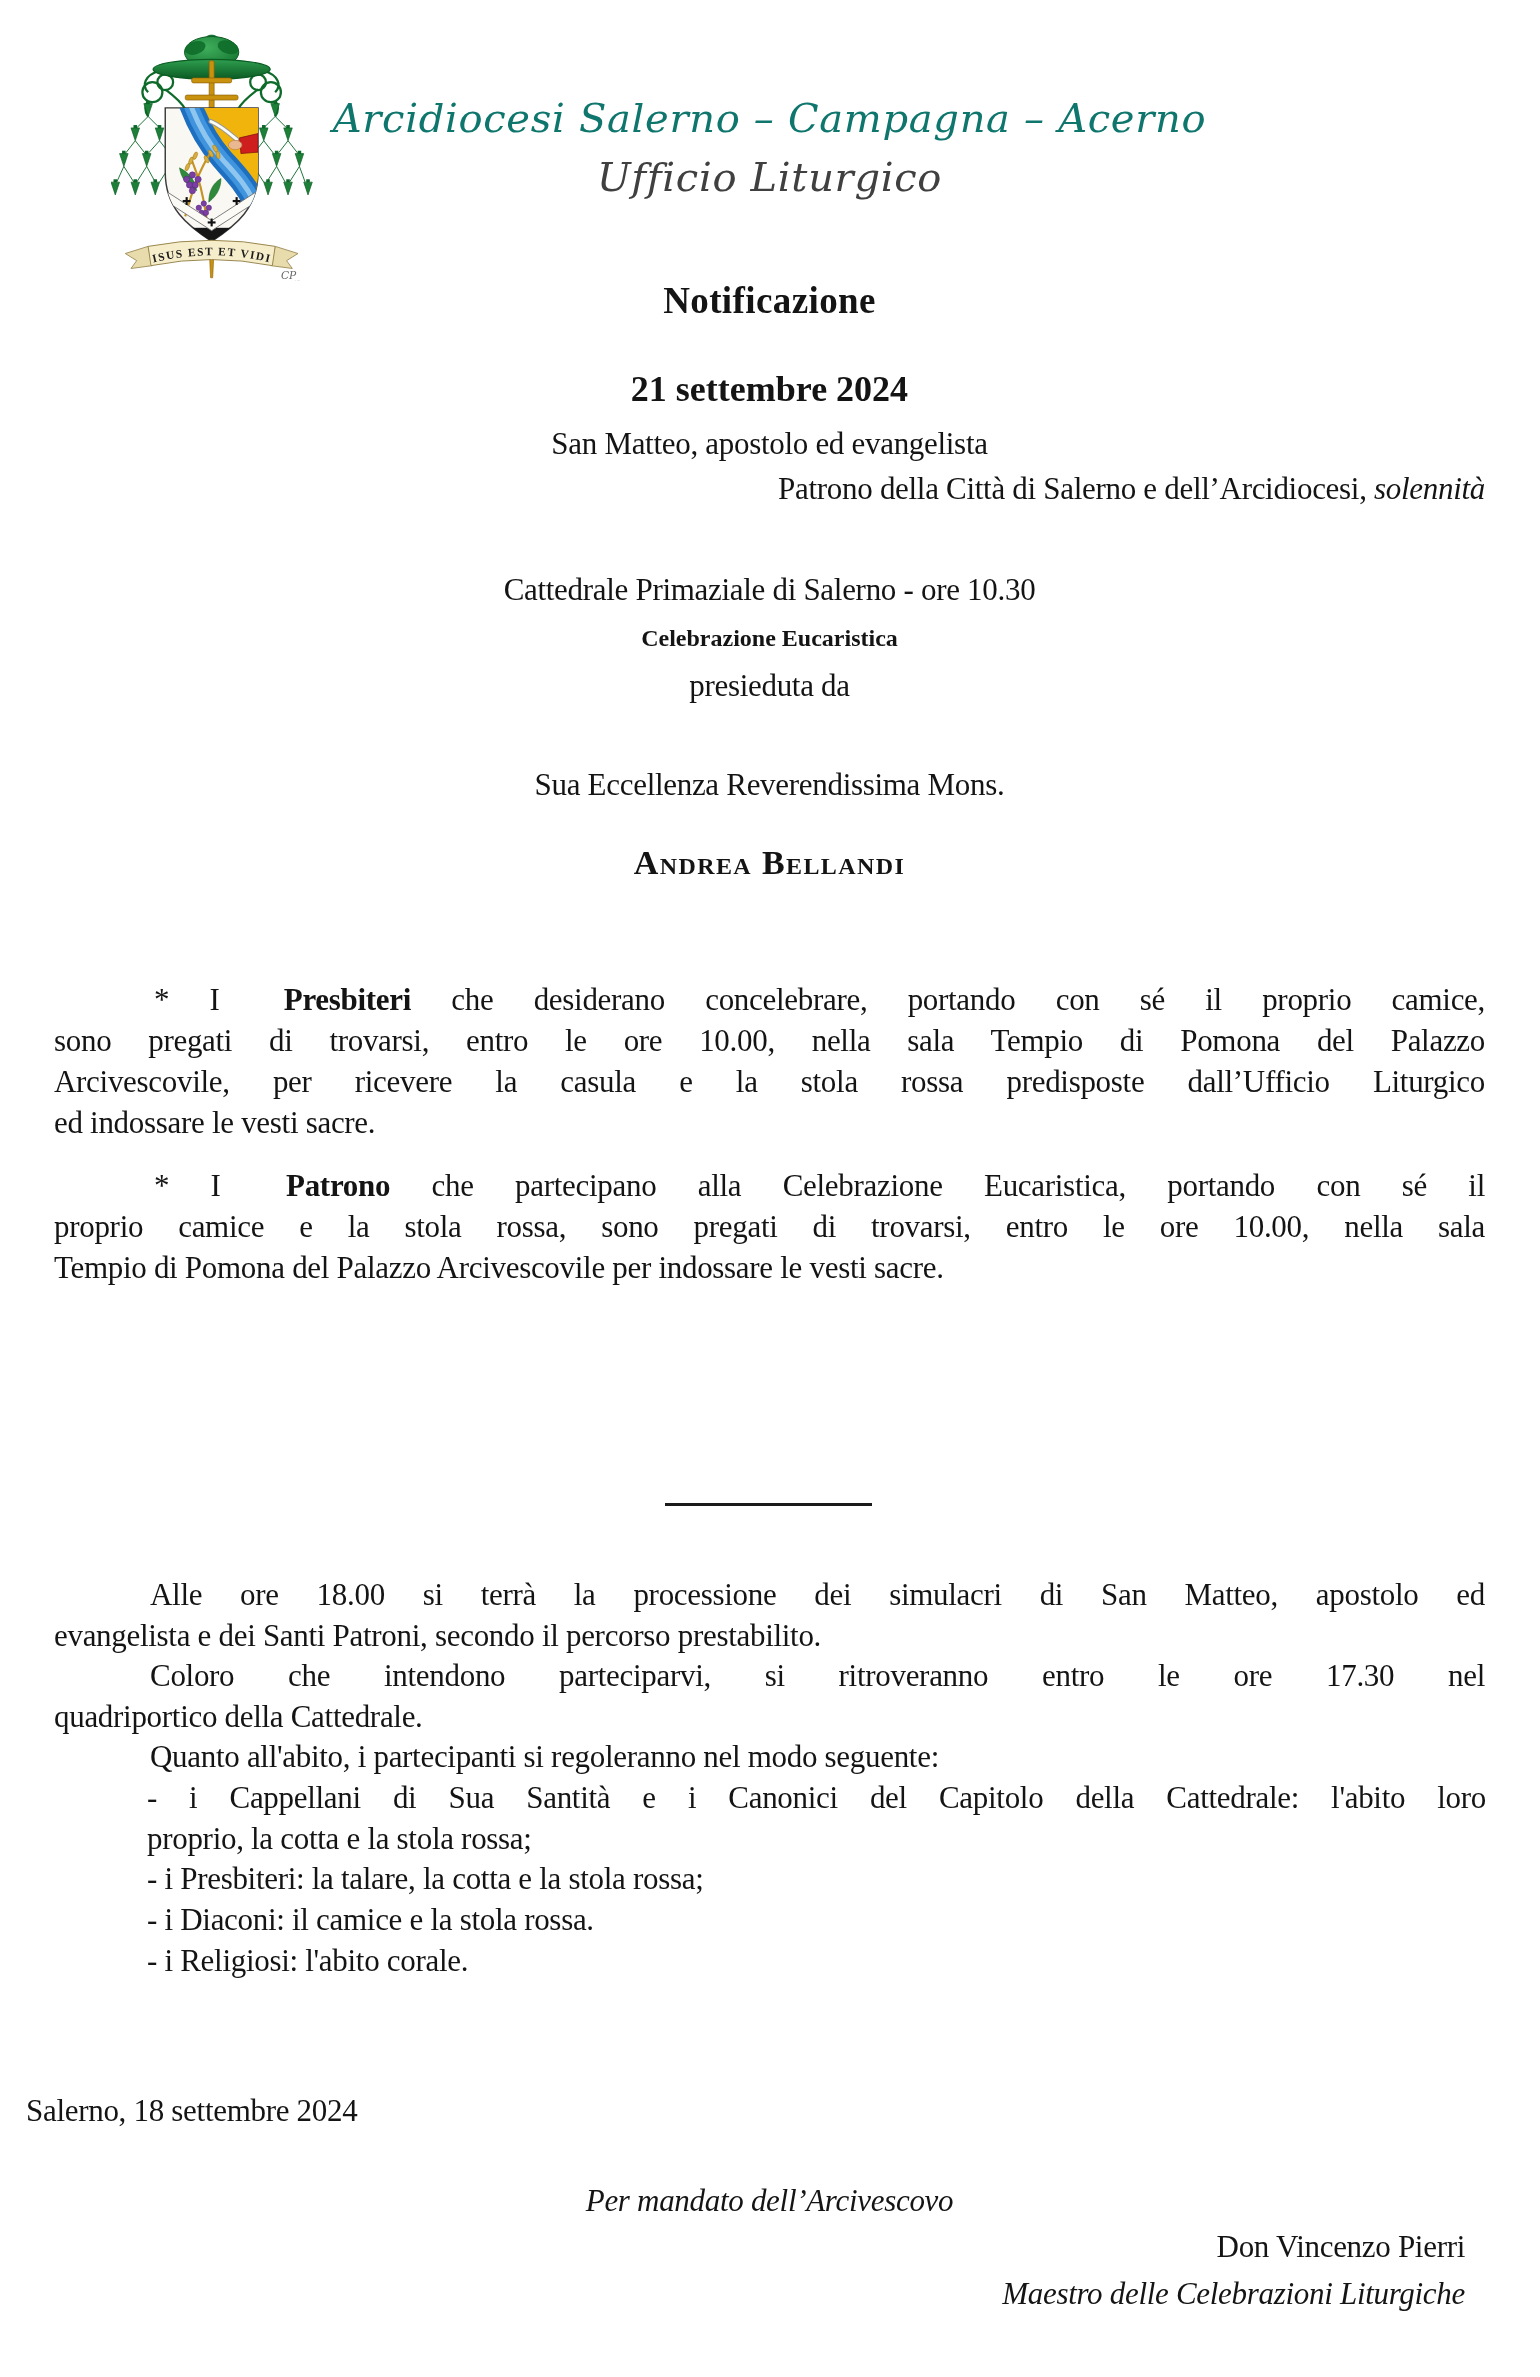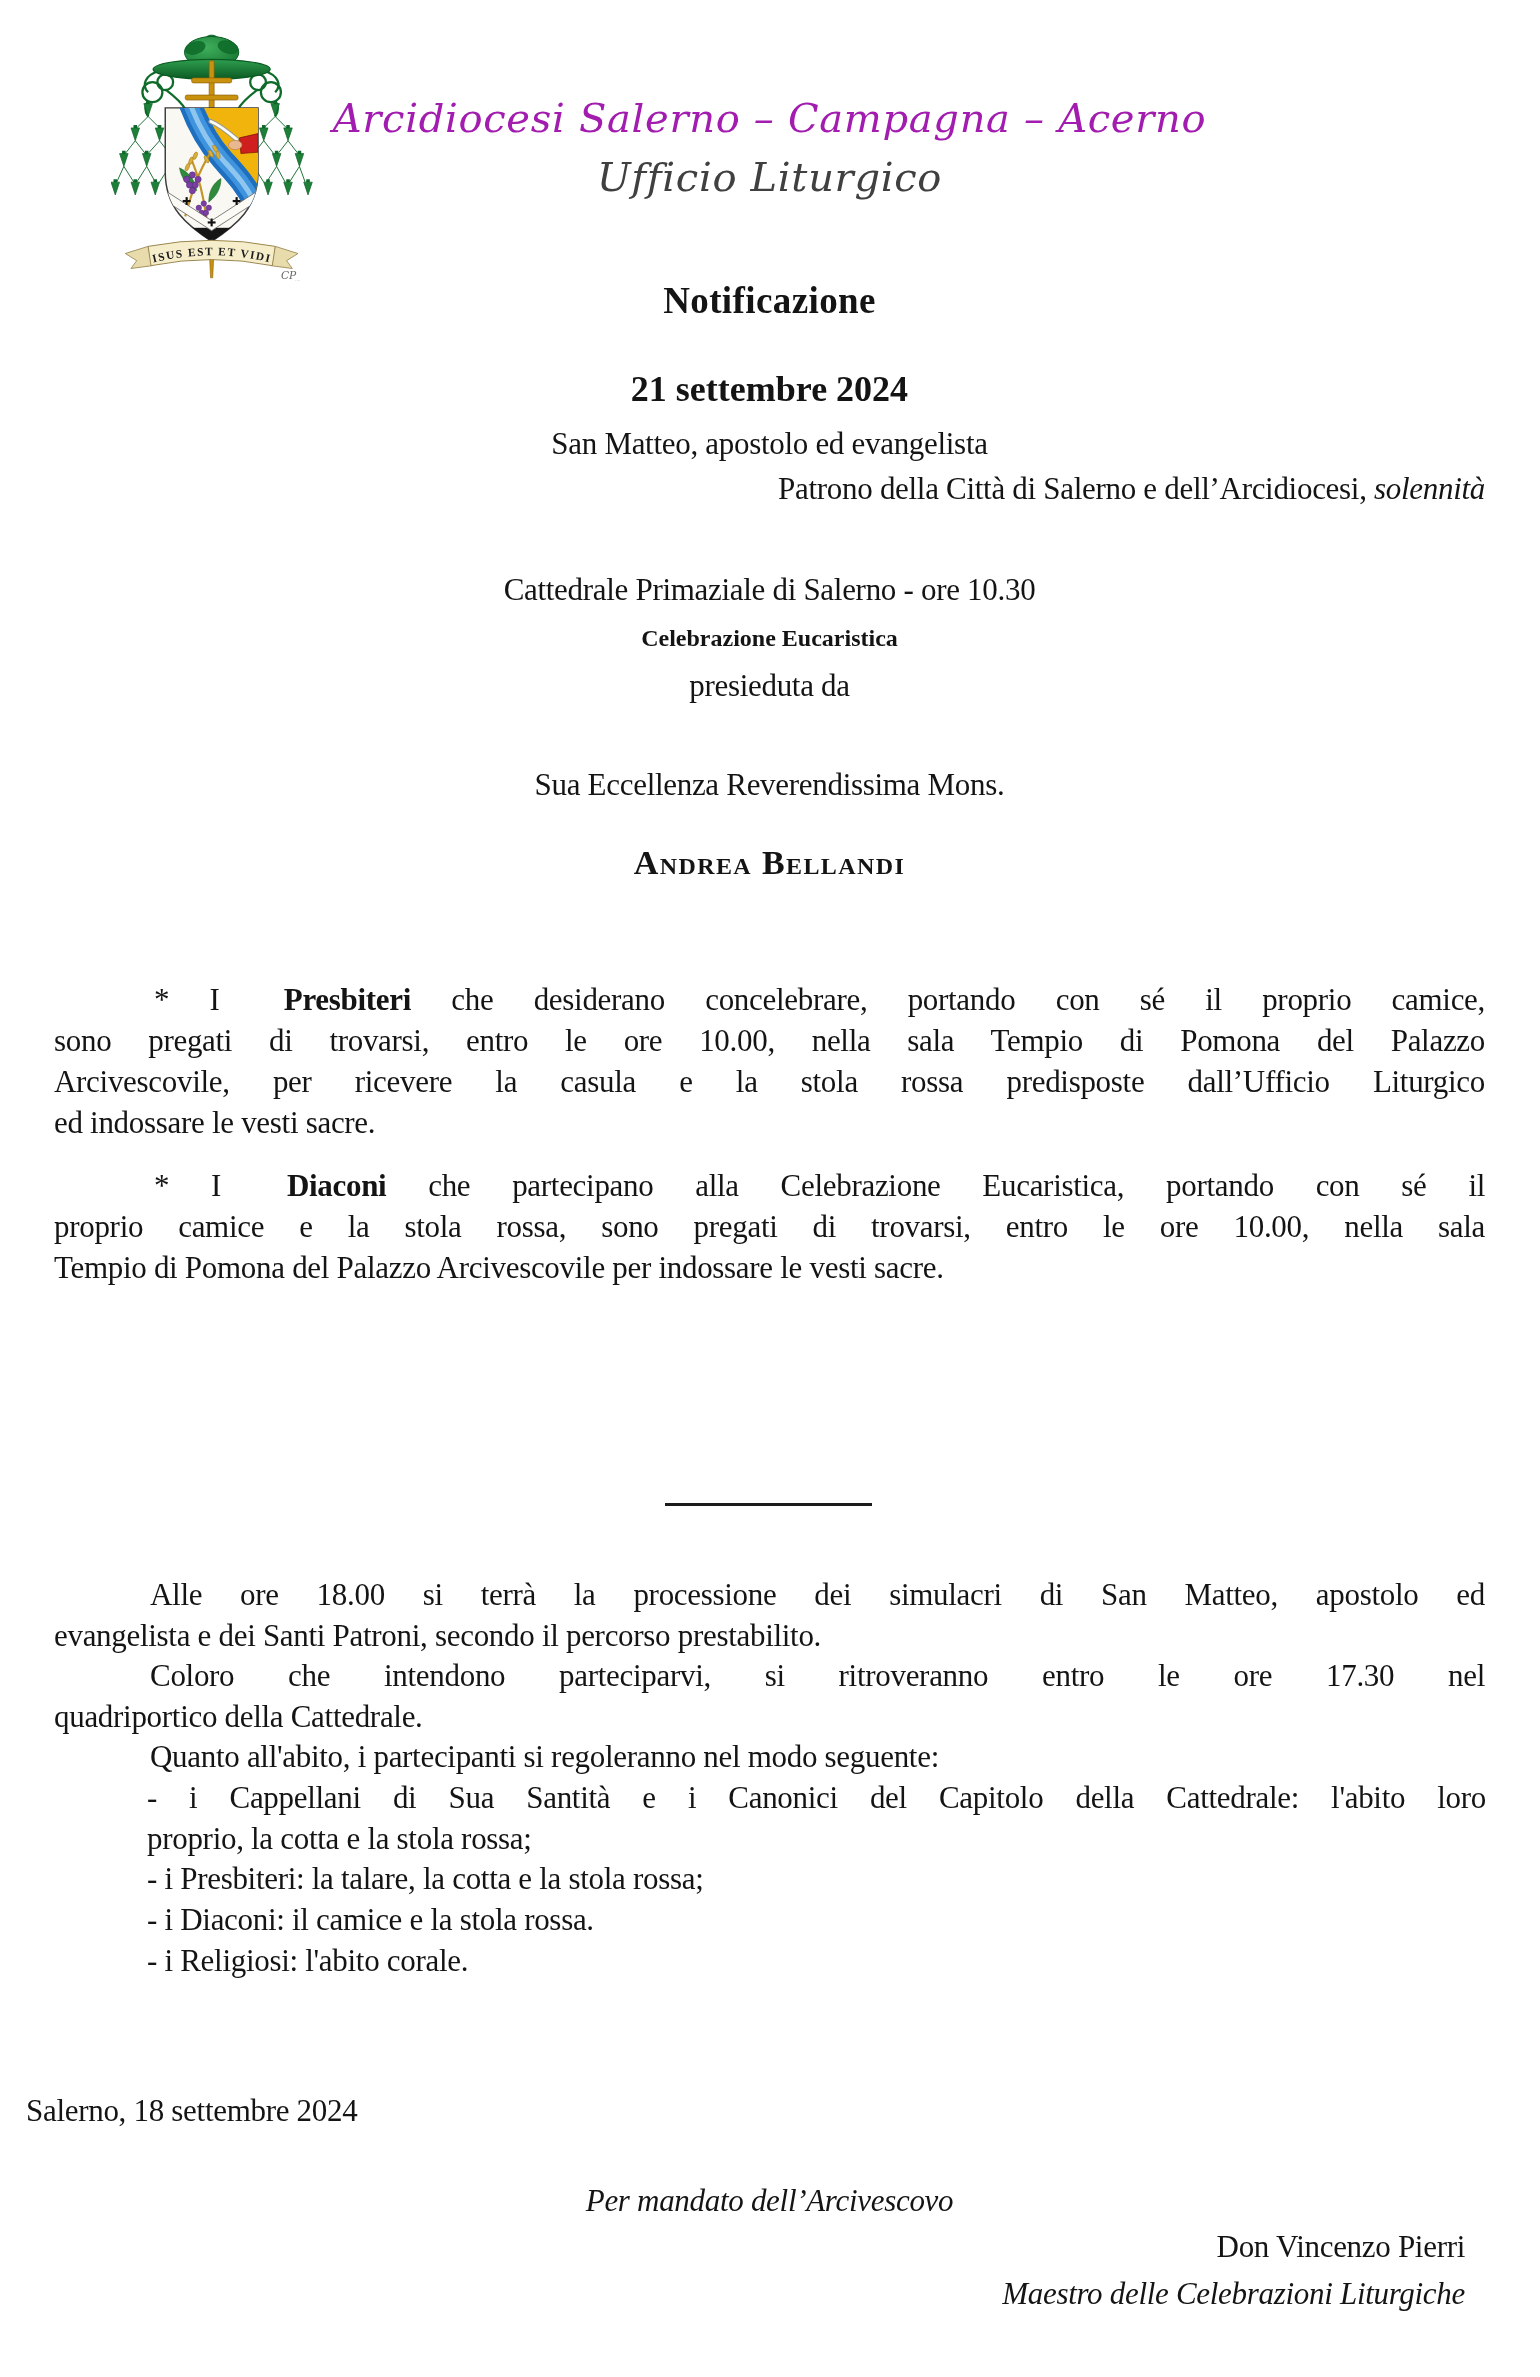--- a/index.html
+++ b/index.html
@@ -192,21 +192,21 @@
       <path id="mottoPath" d="M62,322 Q141,303 220,322" fill="none"></path>
       <text font-family="Liberation Serif, DejaVu Serif, serif" font-size="16" font-weight="bold" letter-spacing="2" fill="#1c1c1c">
         <textPath href="#mottoPath" startOffset="50%" text-anchor="middle">VISUS EST ET VIDIT</textPath>
       </text>
     </g>
 
     <text x="238" y="346" font-family="DejaVu Serif, serif" font-style="italic" font-size="15" fill="#6a6a6a">CP</text>
     <text x="258" y="349" font-size="5" fill="#9a9a9a">. ...</text>
   </svg>
 
-  <div class="abs cblock red-script" style="top:91px;color:#a21caf;">Arcidiocesi Salerno – Campagna – Acerno</div>
+  <div class="abs cblock red-script" style="top:91px;color:#0f766e;">Arcidiocesi Salerno – Campagna – Acerno</div>
   <div class="abs cblock red-script" style="top:150px;color:#404040;">Ufficio Liturgico</div>
 
   <div class="abs cblock title-line" style="top:276px;">Notificazione</div>
 
   <div class="abs cblock date-line" style="top:366px;">21 settembre 2024</div>
   <div class="abs cblock sz-body" style="top:423px;">San Matteo, apostolo ed evangelista</div>
   <div class="abs cblock sz-body" style="top:468px;text-align:right;">Patrono della Città di Salerno e dell’Arcidiocesi, <i>solennità</i></div>
 
   <div class="abs cblock sz-body" style="top:569px;">Cattedrale Primaziale di Salerno - ore 10.30</div>
   <div class="abs cblock celeb-line" style="top:616px;">Celebrazione Eucaristica</div>
@@ -216,21 +216,21 @@
   <div class="abs cblock name-line" style="top:809px;margin-top:32px;">Andrea Bellandi</div>
 
   <div class="abs jpara ind140" style="top:979px;">
       <div class="ln">* I <b>Presbiteri</b> che desiderano concelebrare, portando con sé il proprio camice,</div>
       <div class="ln">sono pregati di trovarsi, entro le ore 10.00, nella sala Tempio di Pomona del Palazzo</div>
       <div class="ln">Arcivescovile, per ricevere la casula e la stola rossa predisposte dall’Ufficio Liturgico</div>
       <div class="ln">ed indossare le vesti sacre.</div>
     </div>
 
   <div class="abs jpara ind140" style="top:1165px;">
-      <div class="ln">* I <b>Diaconi</b> che partecipano alla Celebrazione Eucaristica, portando con sé il</div>
+      <div class="ln">* I <b>Patrono</b> che partecipano alla Celebrazione Eucaristica, portando con sé il</div>
       <div class="ln">proprio camice e la stola rossa, sono pregati di trovarsi, entro le ore 10.00, nella sala</div>
       <div class="ln">Tempio di Pomona del Palazzo Arcivescovile per indossare le vesti sacre.</div>
     </div>
 
   <div class="abs divider" style="left:665px;top:1503px;width:207px;"></div>
 
   <div class="abs jpara ind135" style="top:1574px;">
       <div class="ln">Alle ore 18.00 si terrà la processione dei simulacri di San Matteo, apostolo ed</div>
       <div class="ln">evangelista e dei Santi Patroni, secondo il percorso prestabilito.</div>
     </div>

